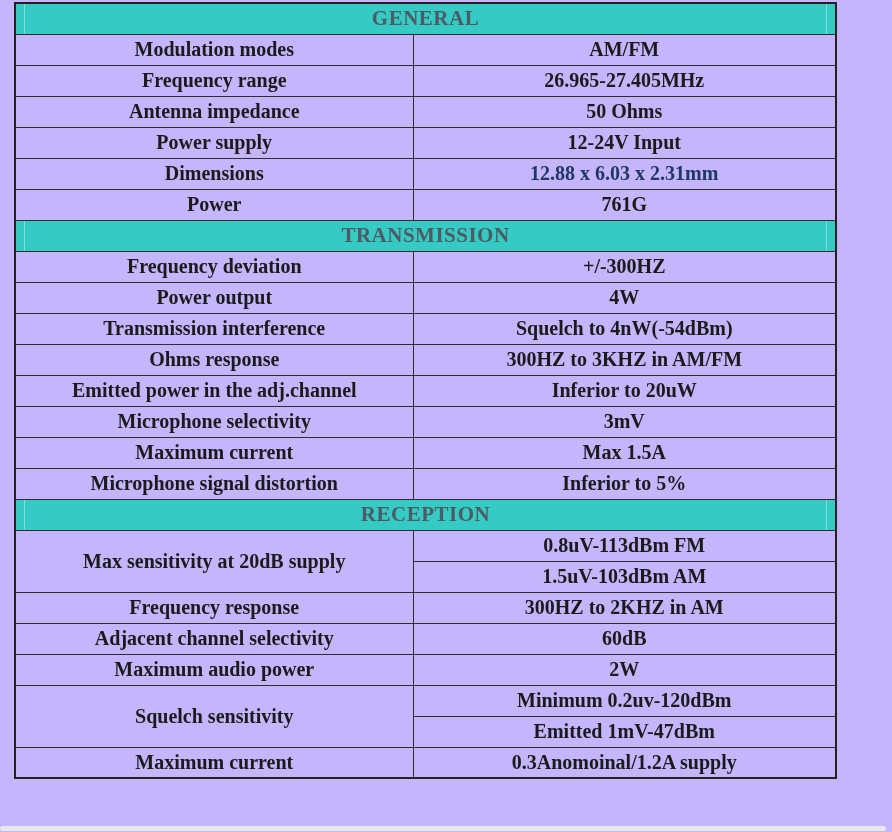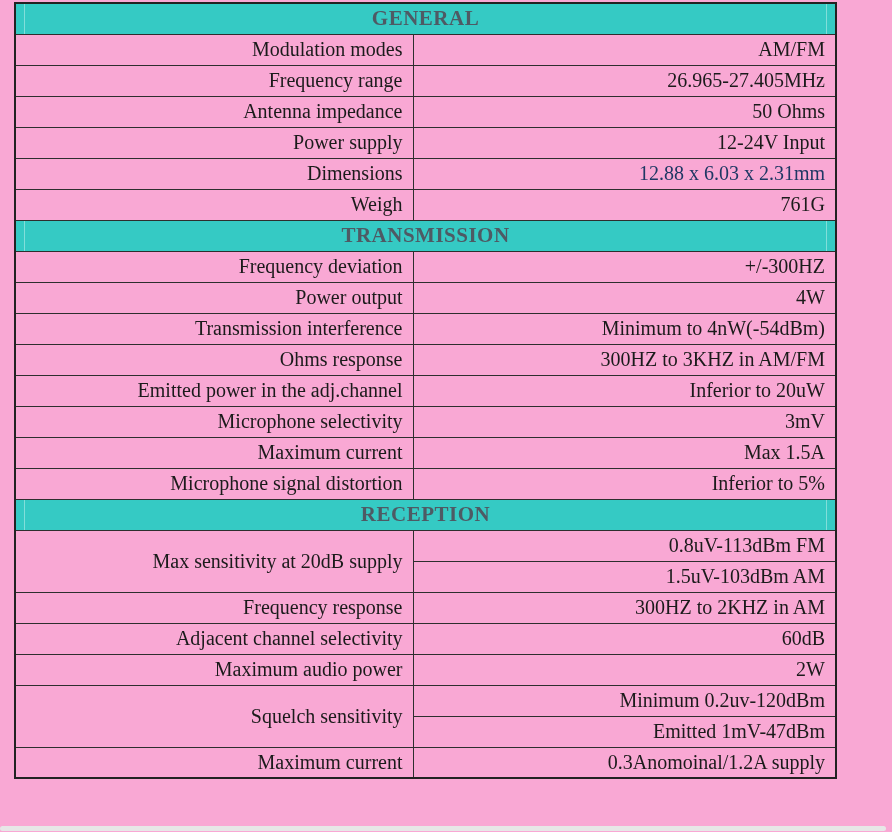--- a/index.html
+++ b/index.html
@@ -9,41 +9,41 @@
     --accent-value:#1f3864;
     --border:#2e2e2e;
     --bottom-bar:#e7e7e7;
   }
   *{box-sizing:border-box;}
   html,body{margin:0;padding:0;background:#ffffff;}
   .page{
     position:relative;
     width:892px;
     height:832px;
-    background:#f9a8d4;
+    background:#c4b5fd;
     overflow:hidden;
     font-family:"Liberation Serif","DejaVu Serif",serif;
   }
   table.spec{
     position:absolute;
     left:14px;
     top:2px;
     width:823px;
     border-collapse:collapse;
     border:2px solid #222222;
     table-layout:fixed;
   }
   .spec td,.spec th{
     border:1px solid var(--border);
     height:31px;
     padding:1px 10px 1px 10px;
     font-size:20px;
-    font-weight:400;
+    font-weight:700;
     color:var(--text);
-    text-align:right;
+    text-align:center;
     vertical-align:middle;
     white-space:nowrap;
     overflow:hidden;
   }
   .spec th.section{
     background-color:var(--header-bg);
     color:var(--header-text);
     font-weight:700;
     font-size:21px;
     text-align:center;
@@ -95,38 +95,38 @@
       </tr>
       <tr>
         <td>Power supply</td>
         <td>12-24V Input</td>
       </tr>
       <tr>
         <td>Dimensions</td>
         <td class="navy">12.88 x 6.03 x 2.31mm</td>
       </tr>
       <tr>
-        <td>Weigh</td>
+        <td>Power</td>
         <td>761G</td>
       </tr>
 
       <tr>
         <th class="section" colspan="2">TRANSMISSION</th>
       </tr>
       <tr>
         <td>Frequency deviation</td>
         <td>+/-300HZ</td>
       </tr>
       <tr>
         <td>Power output</td>
         <td>4W</td>
       </tr>
       <tr>
         <td>Transmission interference</td>
-        <td>Minimum to 4nW(-54dBm)</td>
+        <td>Squelch to 4nW(-54dBm)</td>
       </tr>
       <tr>
         <td>Ohms response</td>
         <td>300HZ to 3KHZ in AM/FM</td>
       </tr>
       <tr>
         <td>Emitted power in the adj.channel</td>
         <td>Inferior to 20uW</td>
       </tr>
       <tr>

